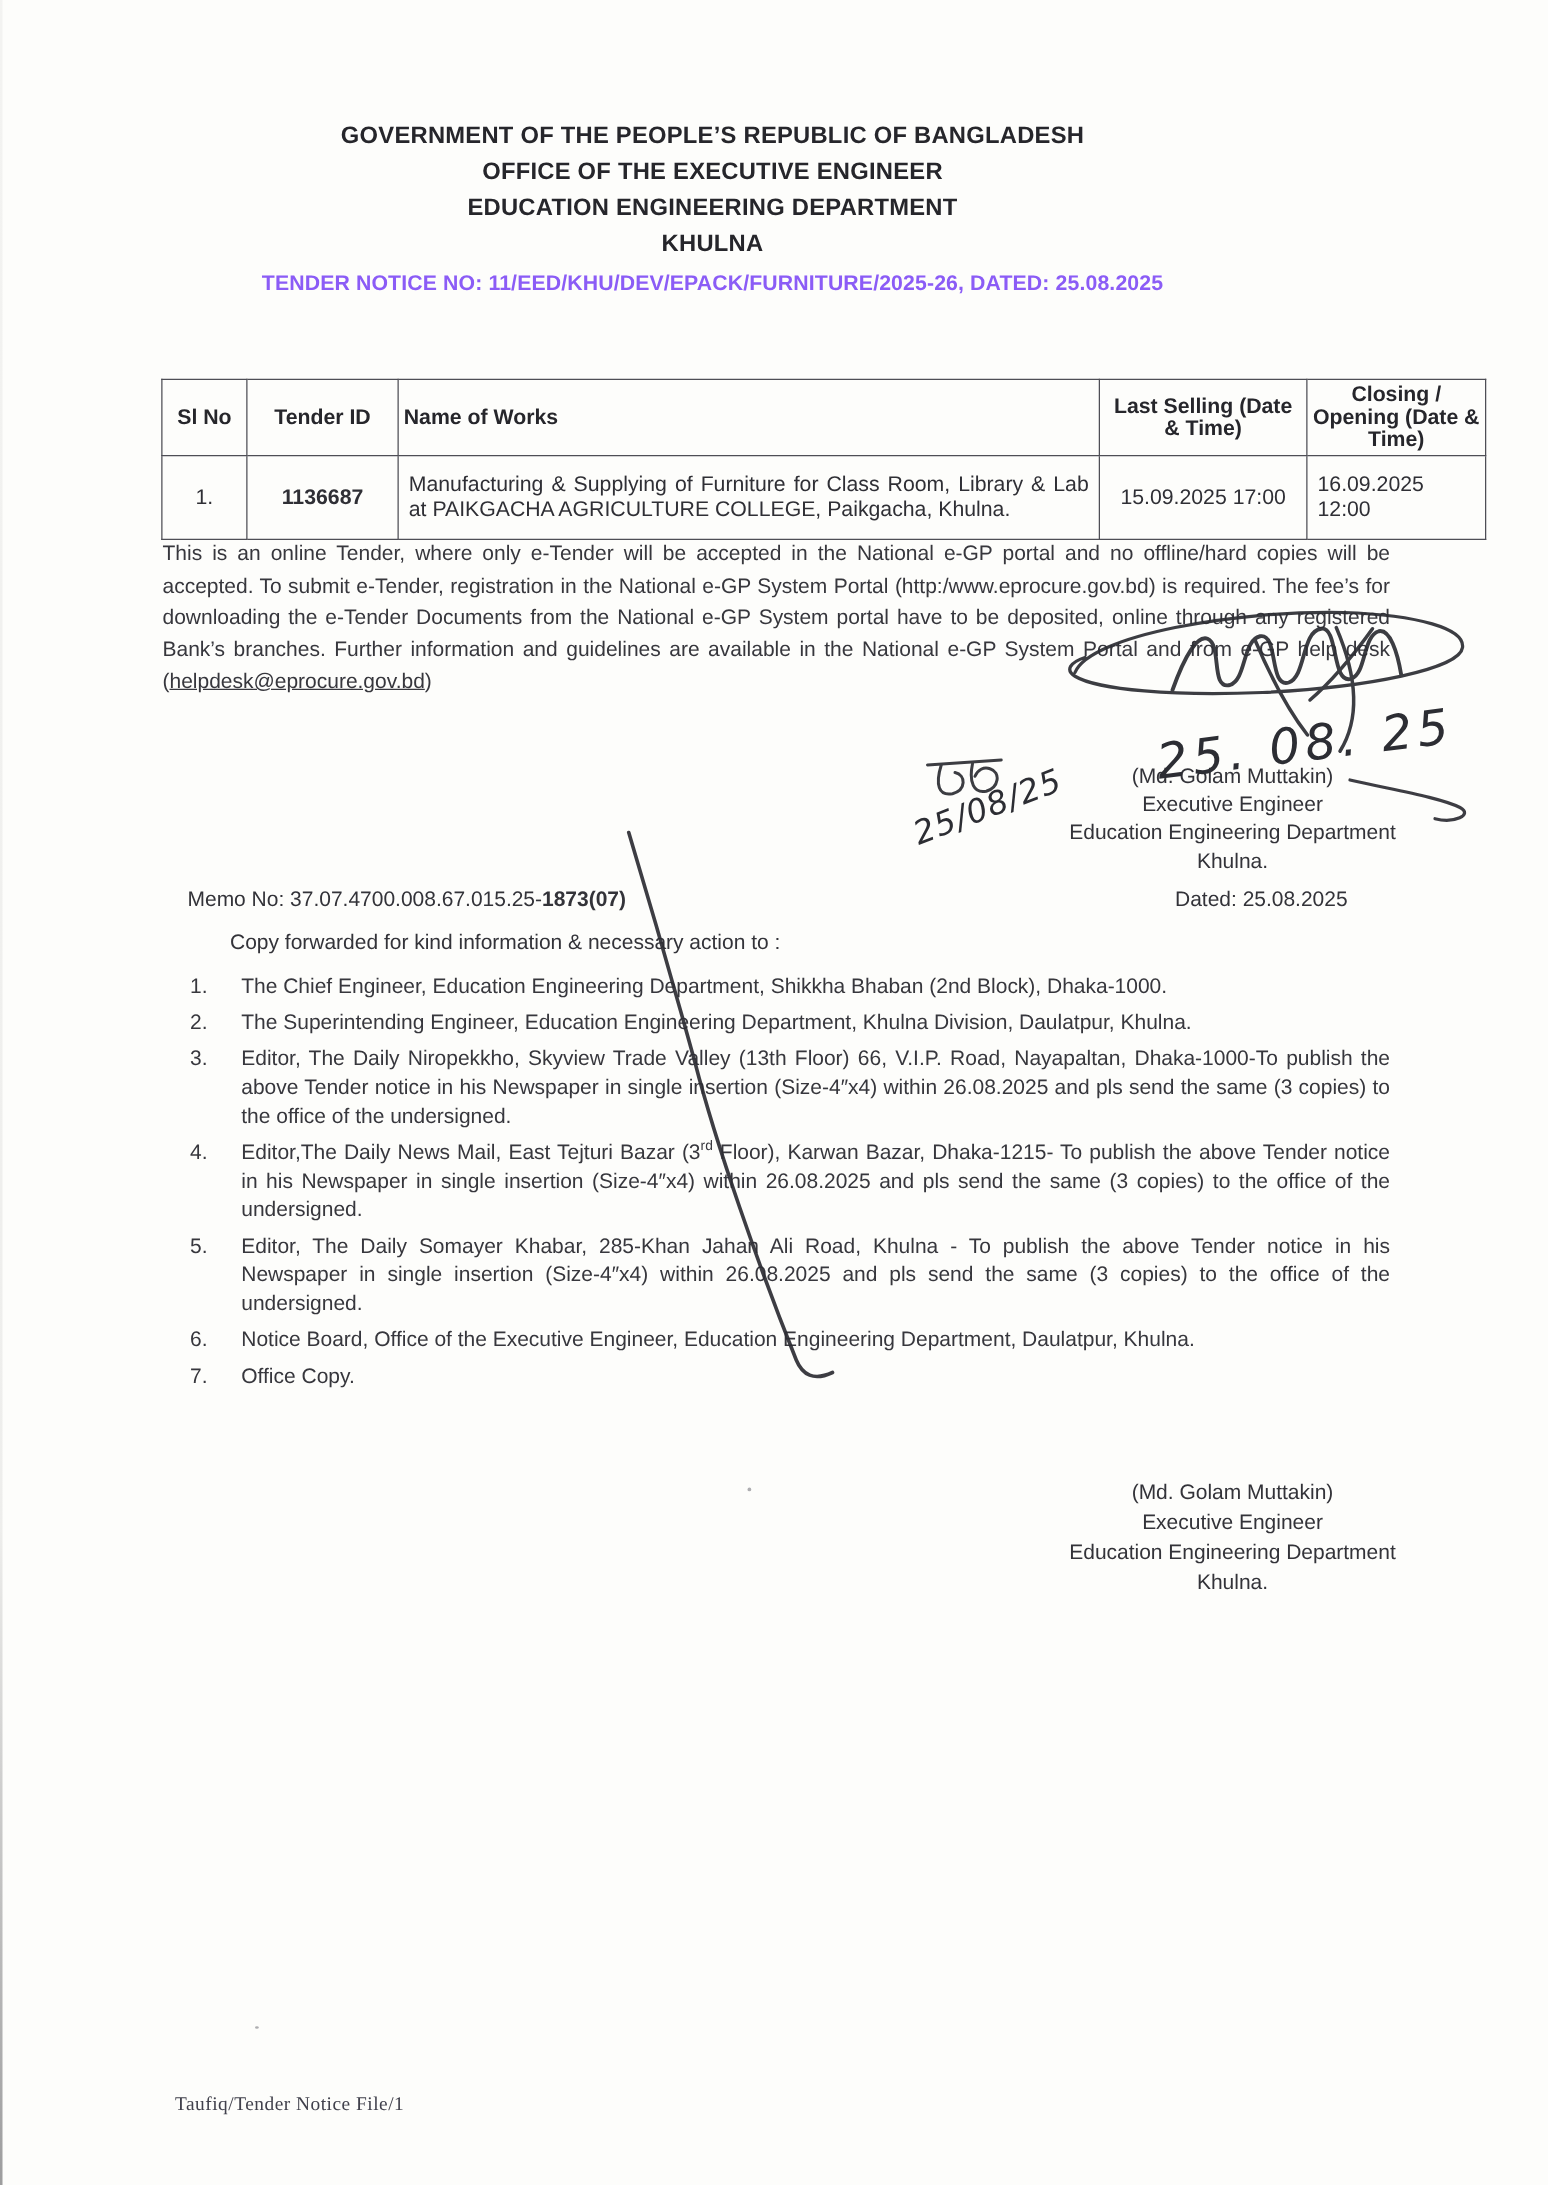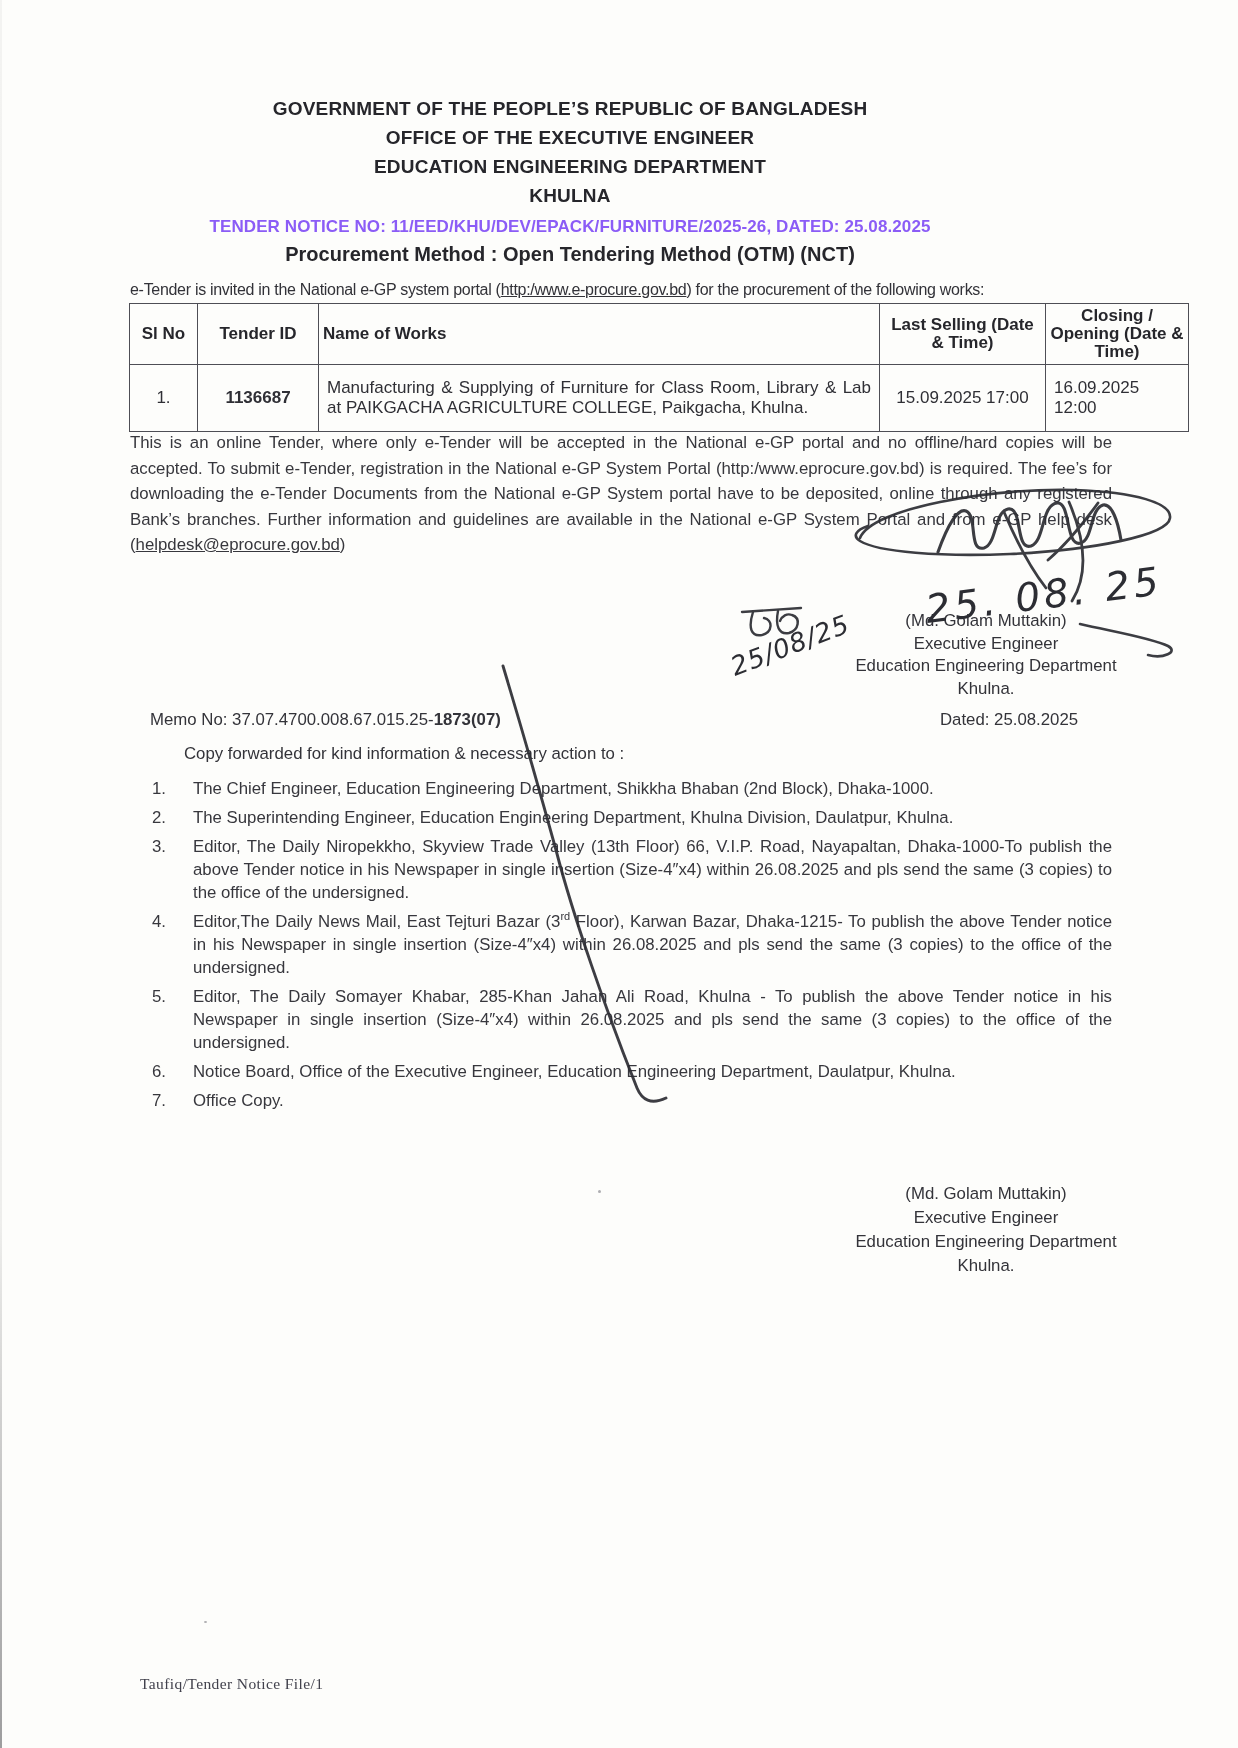--- a/index.html
+++ b/index.html
@@ -55,25 +55,21 @@
 <div class="page">
   <div class="scan-edge"></div>
 
   <div class="hdr">
     <div class="hdr-line">GOVERNMENT OF THE PEOPLE’S REPUBLIC OF BANGLADESH</div>
     <div class="hdr-line">OFFICE OF THE EXECUTIVE ENGINEER</div>
     <div class="hdr-line">EDUCATION ENGINEERING DEPARTMENT</div>
     <div class="hdr-line">KHULNA</div>
   </div>
   <div class="tender-no">TENDER NOTICE NO: 11/EED/KHU/DEV/EPACK/FURNITURE/2025-26, DATED: 25.08.2025</div>
-  <div class="proc-method">Procurement Method : Open Tendering Method (OTM) (NCT)</div>
 
-  <div class="intro">
-    <span>e-Tender is invited in the National e-GP system portal (</span><span class="link">http:/www.e-procure.gov.bd</span><span>) for the procurement of the following works:</span>
-  </div>
 
   <table class="works">
     <thead>
       <tr>
         <th class="c-sl">Sl No</th>
         <th class="c-id">Tender ID</th>
         <th class="c-name" style="text-align:left;">Name of Works</th>
         <th class="c-date">Last Selling (Date &amp; Time)</th>
         <th class="c-close">Closing / Opening (Date &amp; Time)</th>
       </tr>

